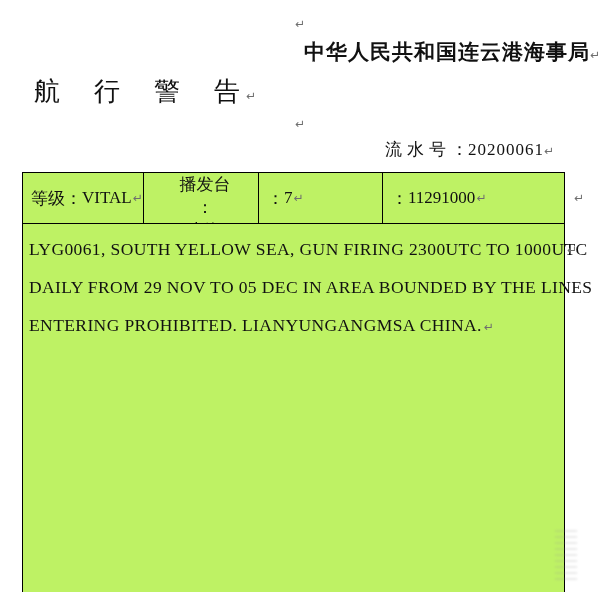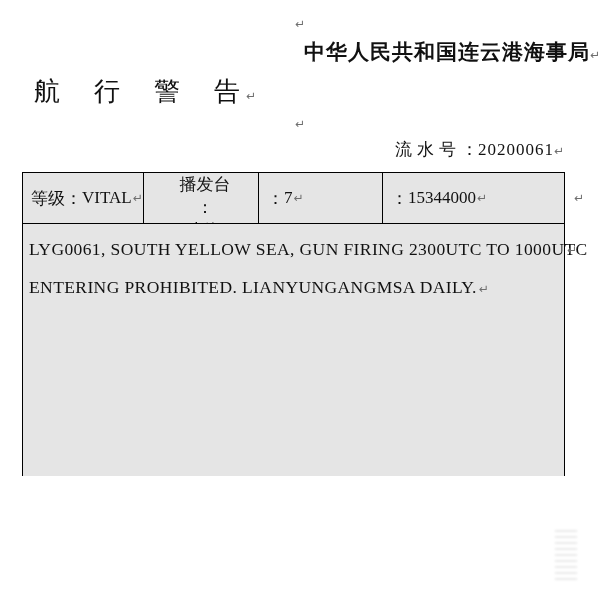--- a/index.html
+++ b/index.html
@@ -38,33 +38,33 @@
   .warning-line {
     position:absolute; top:74px; left:0; width:100%;
     font-size:26px;
     white-space:nowrap;
   }
   .warning-line .ttl { letter-spacing:34px; padding-left:34px; }
   .warning-line .pmark { margin-left:-28px; letter-spacing:0; }
 
   
   .serial-line {
-    position:absolute; top:138px; right:36px;
+    position:absolute; top:138px; right:46px;
     font-size:17px; white-space:nowrap;
   }
   .serial-line .lbl { letter-spacing:5px; }
   .serial-line .val { letter-spacing:1px; }
 
   
   .info-table {
     position:absolute; left:22px; top:172px;
-    width:543px; height:304px;
+    width:543px; height:420px;
     border:1px solid #000; border-bottom:none;
     box-sizing:border-box;
-    background:#e5e5e5;
+    background:#bef264;
   }
   .header-row {
     display:flex; height:51px;
     border-bottom:1px solid #000;
     box-sizing:border-box;
   }
   .hcell {
     box-sizing:border-box;
     border-right:1px solid #000;
     display:flex; align-items:center;
@@ -141,28 +141,29 @@
         <span>上海</span>
         <span class="pmark">↵</span>
     </div>
     <div class="hcell c3">
         <span>：</span>
         <span>7</span>
         <span class="pmark">↵</span>
     </div>
     <div class="hcell c4">
         <span>：</span>
-        <span>15344000</span>
+        <span>11291000</span>
         <span class="pmark">↵</span>
     </div>
   </div>
 
   <div class="body-cell">
     <div class="bline"><span>LYG0061, SOUTH YELLOW SEA, GUN FIRING 2300UTC TO 1000UTC</span><span class="pmark"></span></div>
-    <div class="bline"><span>ENTERING PROHIBITED. LIANYUNGANGMSA DAILY.</span><span class="pmark">↵</span></div>
+    <div class="bline"><span>DAILY FROM 29 NOV TO 05 DEC IN AREA BOUNDED BY THE LINES</span><span class="pmark"></span></div>
+    <div class="bline"><span>ENTERING PROHIBITED. LIANYUNGANGMSA CHINA.</span><span class="pmark">↵</span></div>
   </div>
 </div>
 
 <div class="rowend rowend-header">
   <span class="pmark">↵</span>
 </div>
 <div class="rowend rowend-body">
   <span class="pmark">↵</span>
 </div>
 

